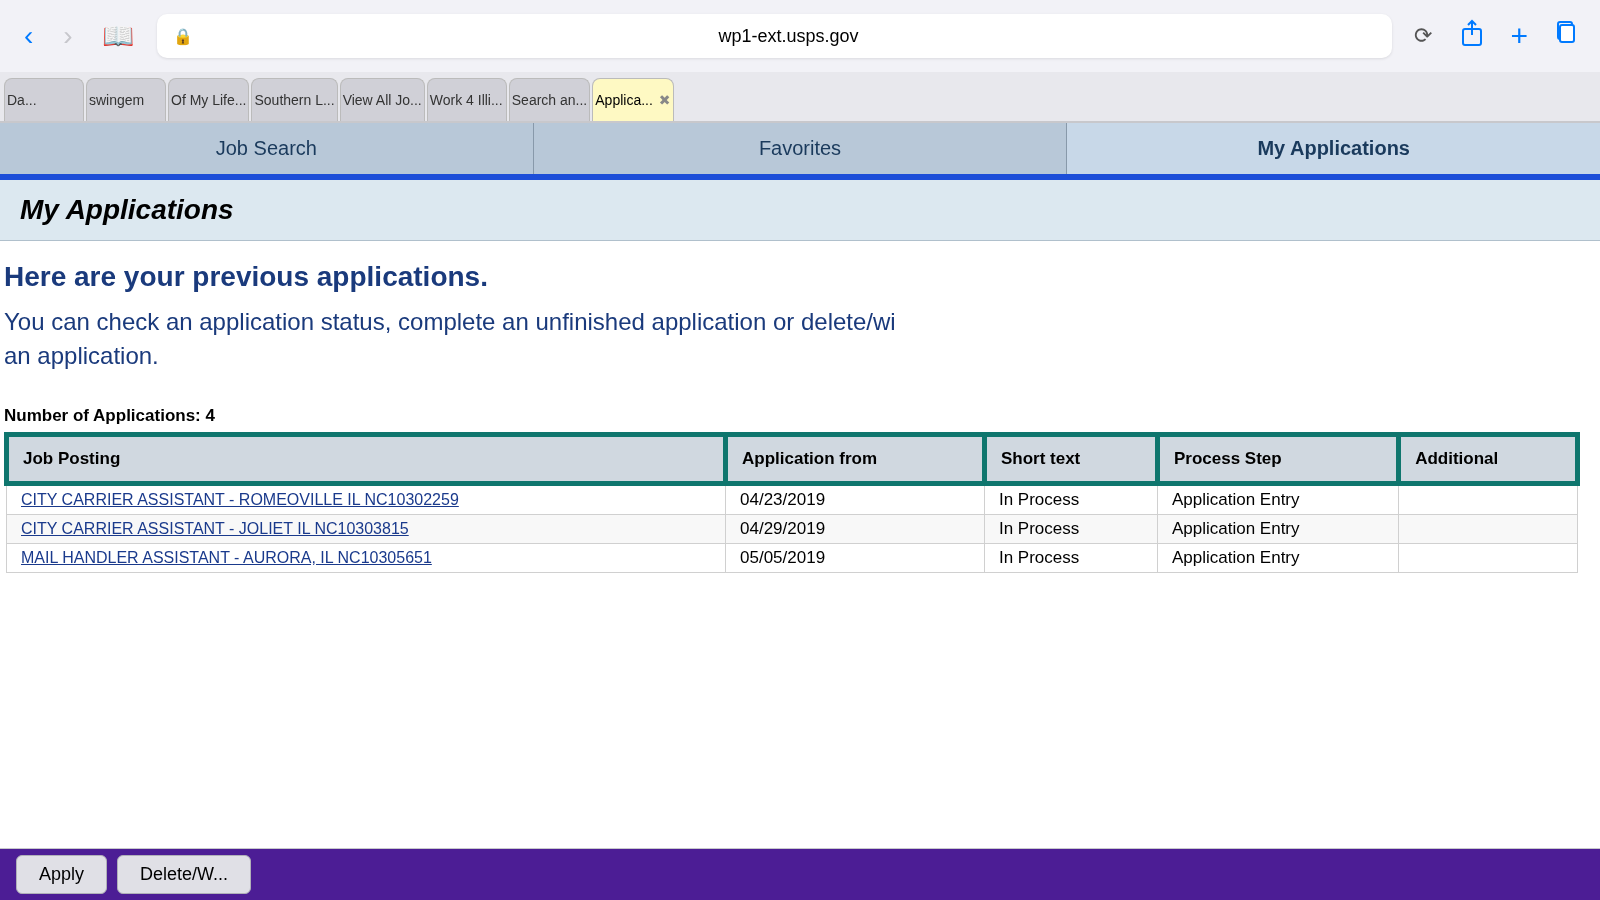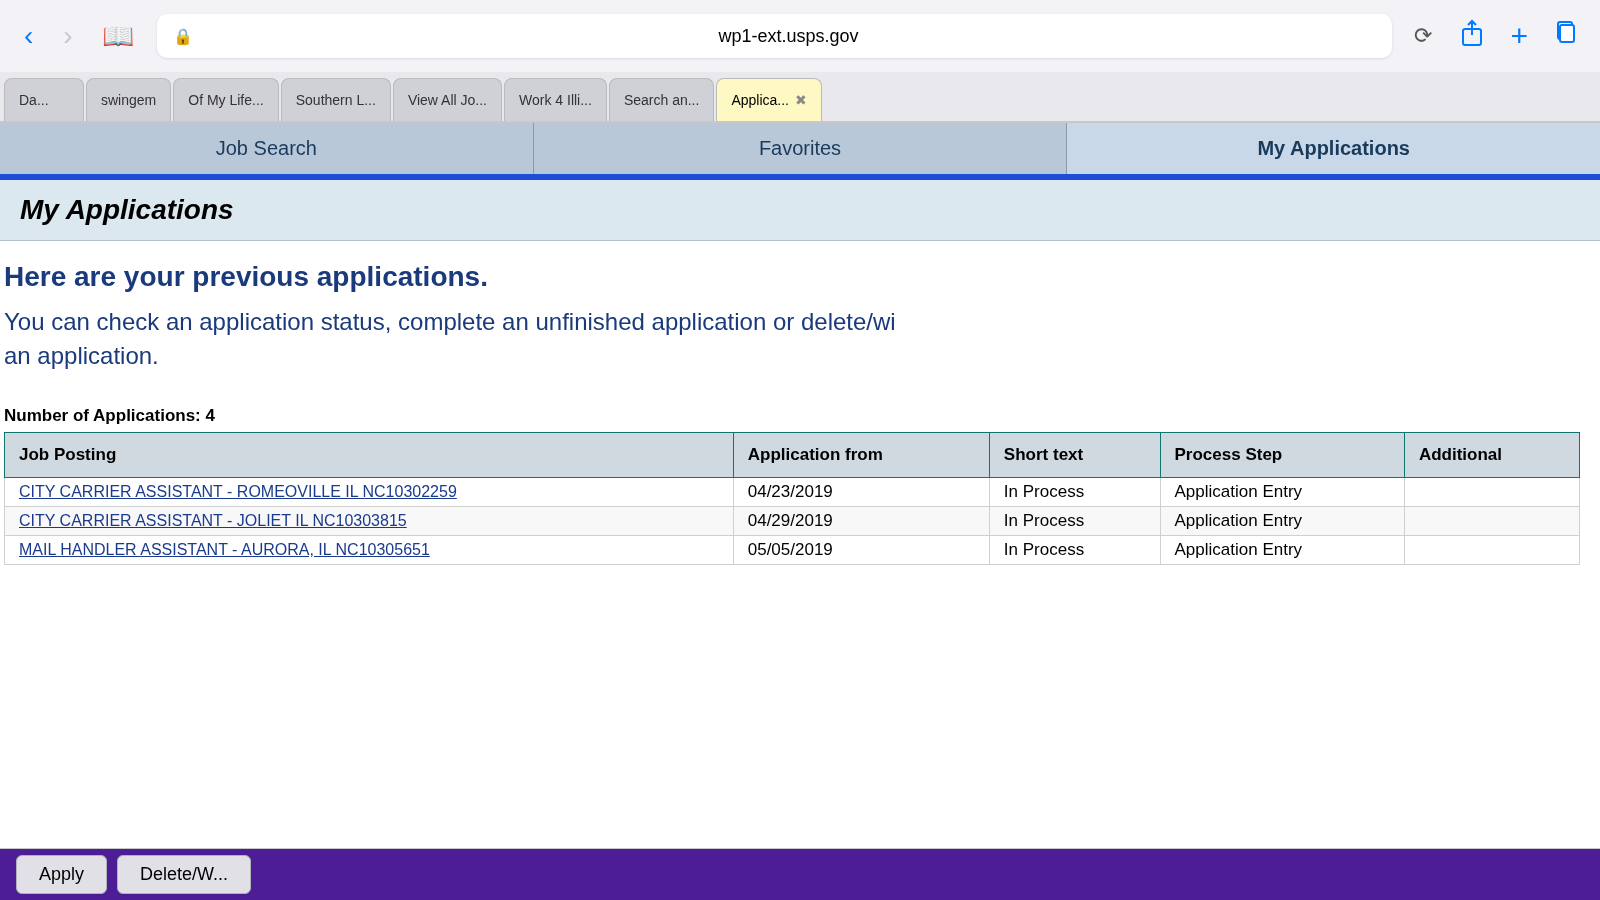--- a/index.html
+++ b/index.html
@@ -87,21 +87,21 @@
       background: #e8e8ed;
       border-bottom: 1px solid #c8c8cc;
       height: 50px;
       padding: 0 4px;
       gap: 2px;
     }
 
     .browser-tab {
       display: flex;
       align-items: center;
-      padding: 0 14px;
+      padding: 0 2px;
       background: #d0d0d7;
       border-radius: 8px 8px 0 0;
       cursor: pointer;
       font-size: 14px;
       color: #333;
       white-space: nowrap;
       min-width: 80px;
       max-width: 160px;
       gap: 6px;
       border: 1px solid #bbb;
@@ -197,21 +197,21 @@
       border-collapse: collapse;
       font-size: 17px;
     }
 
     .applications-table th {
       background: #d0d8e0;
       padding: 12px 14px;
       text-align: left;
       font-weight: 600;
       color: #000;
-      border: 1px solid #0f766e;
+      border: 5px solid #0f766e;
     }
 
     .applications-table td {
       padding: 4px 14px;
       border: 1px solid #d0d0d0;
       color: #000;
       vertical-align: middle;
     }
 
     .applications-table tr:nth-child(even) td {

